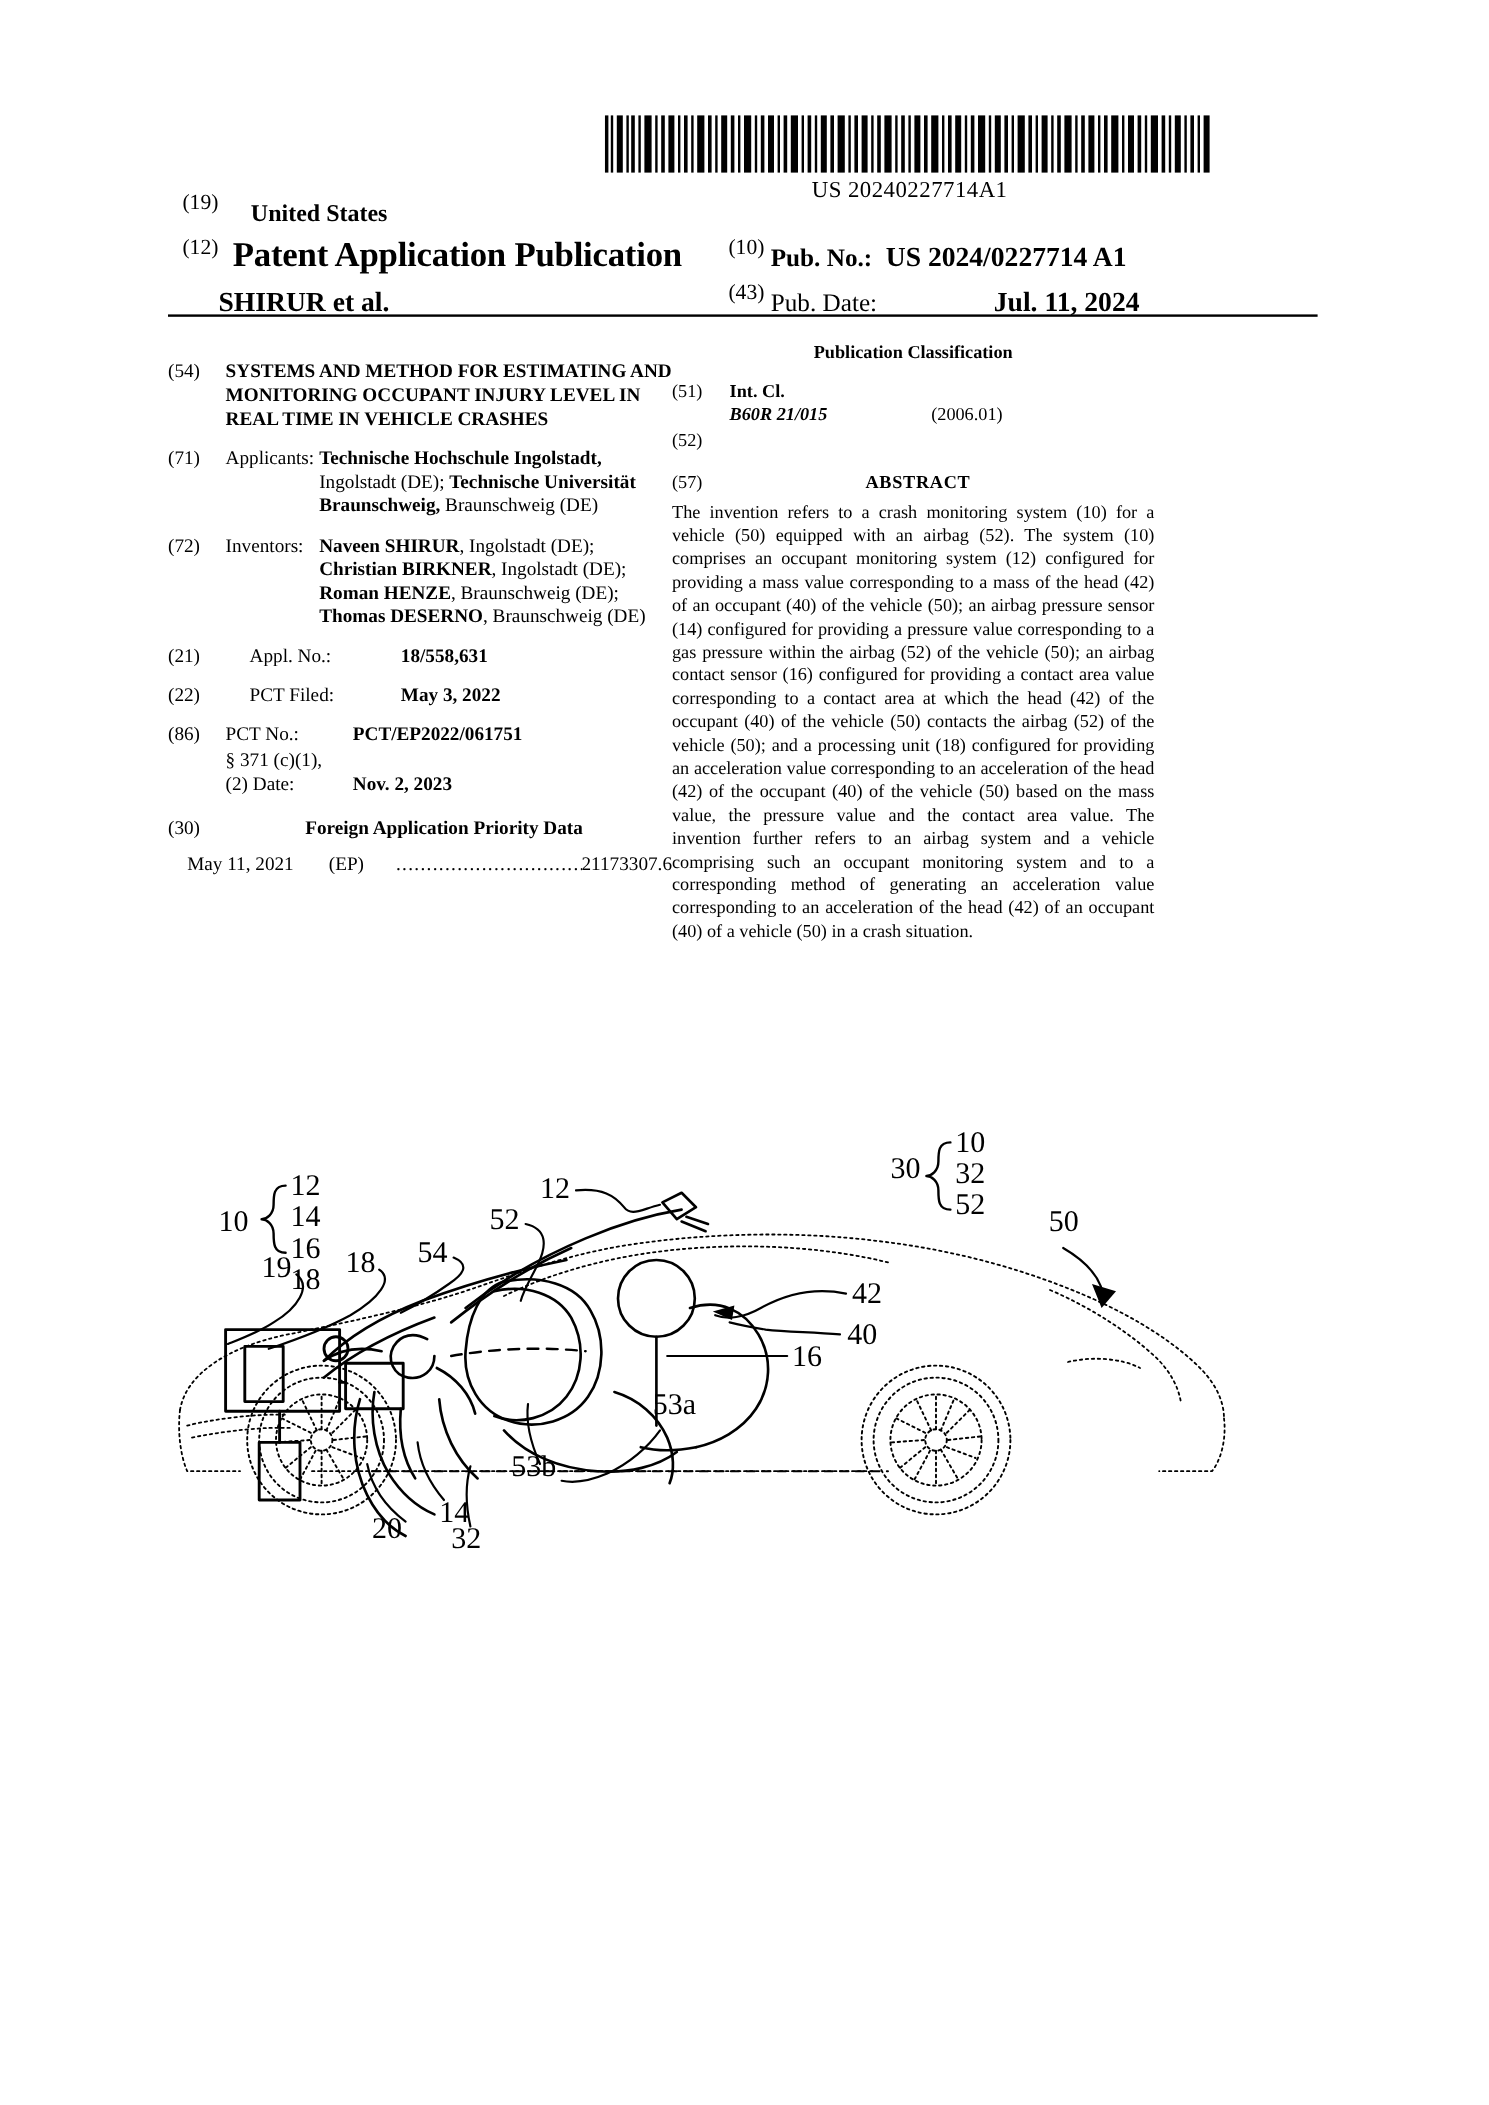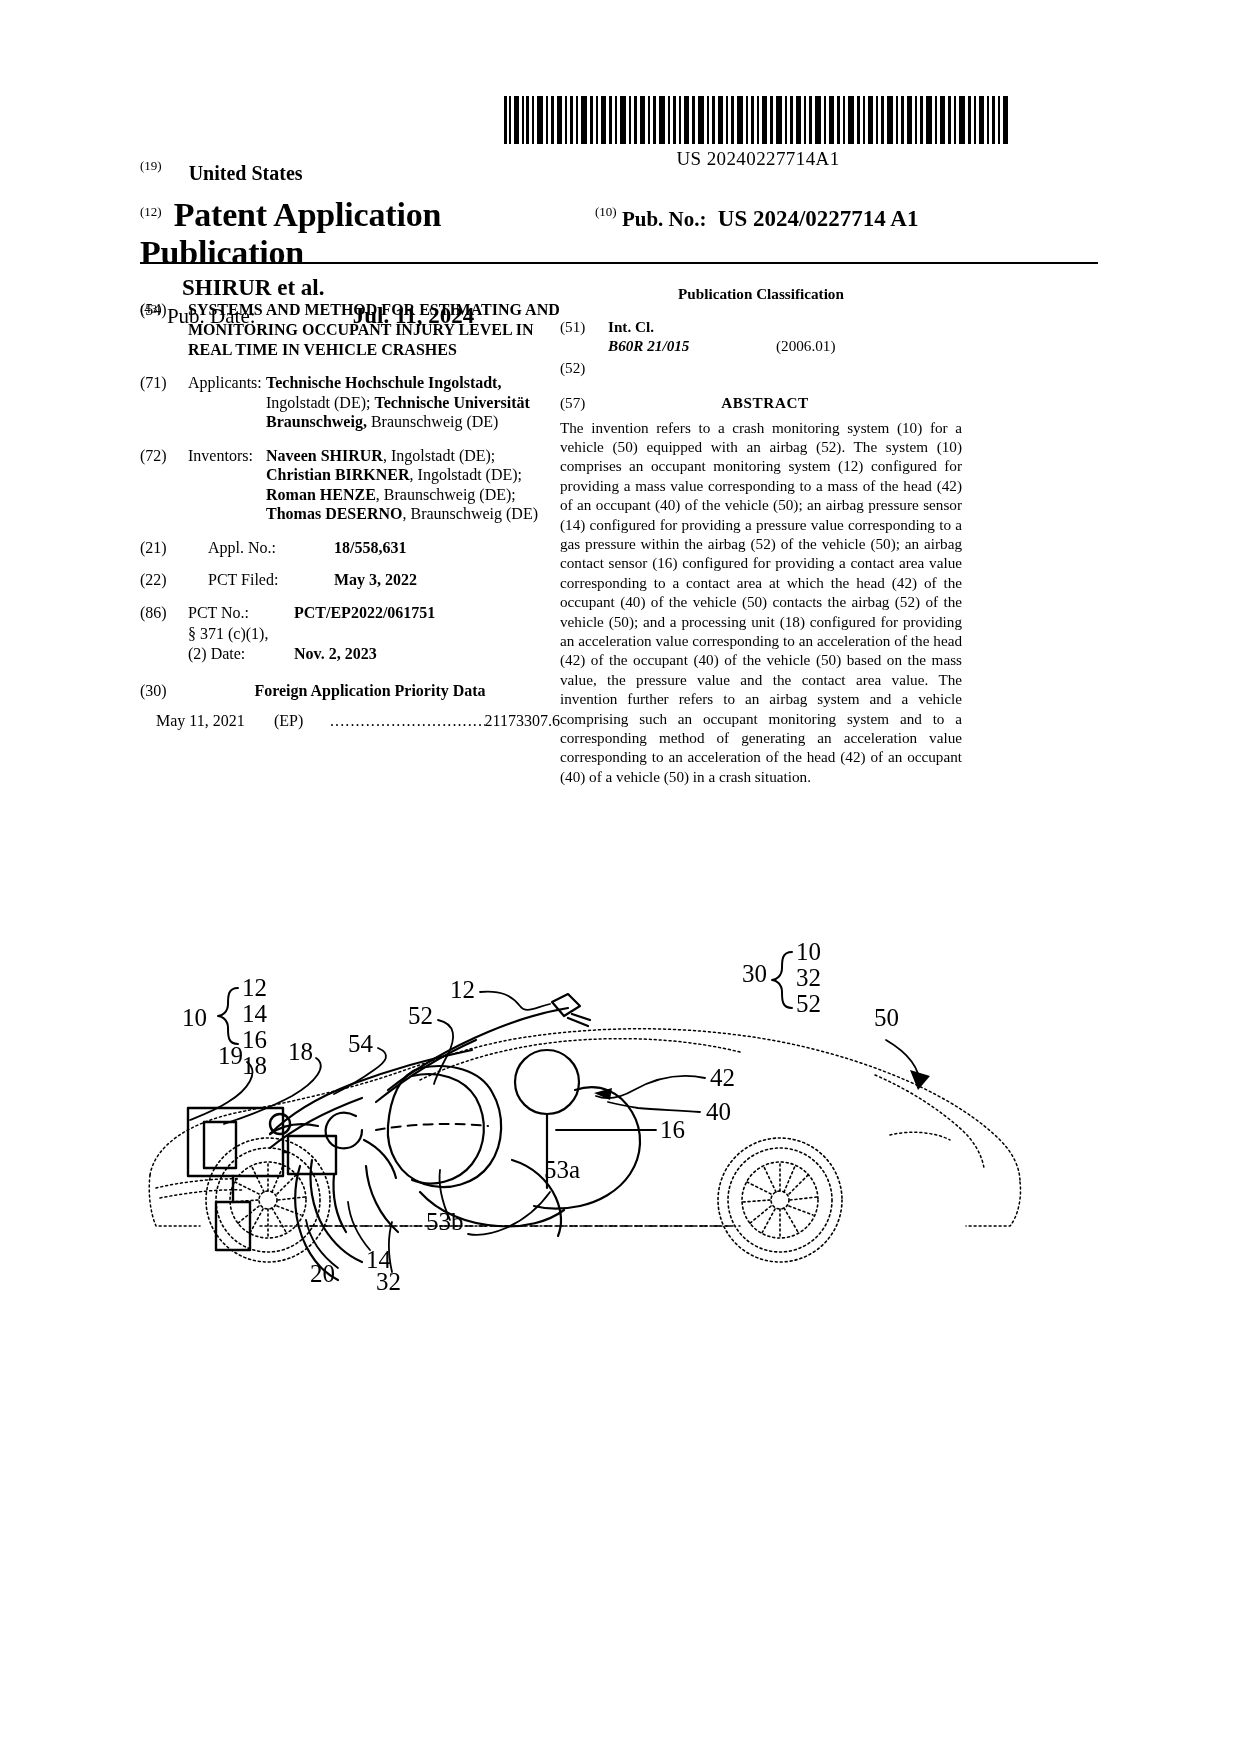--- a/index.html
+++ b/index.html
@@ -50,58 +50,58 @@
     position: absolute;
     left: 140px;
     top: 158px;
     width: 960px;
   }
   .line-19 {
     position: relative;
     height: 34px;
   }
   .tag {
-    font-size: 13px;
+    font-size: 18px;
     vertical-align: 10px;
+    margin-left: 12px;
   }
   .united-states {
     font-size: 20px;
     font-weight: bold;
     margin-left: 23px;
   }
   .row-12 {
     position: relative;
     margin-top: 4px;
     display: flex;
     align-items: baseline;
   }
   .pap-left {
     width: 455px;
   }
   .pap-title {
-    font-size: 34px;
+    font-size: 29px;
     font-weight: bold;
     margin-left: 8px;
     letter-spacing: -0.2px;
   }
   .pubno-line {
     font-size: 21px;
     white-space: nowrap;
   }
   .pubno-line .lbl { font-weight: bold; }
   .pubno-val {
     font-weight: bold;
     font-size: 23px;
     margin-left: 6px;
   }
   .row-authors {
     display: flex;
     align-items: baseline;
     margin-top: 3px;
-    flex-direction: column;
   }
   .authors {
     width: 455px;
     font-size: 23px;
     font-weight: bold;
     padding-left: 42px;
     box-sizing: border-box;
   }
   .pubdate-line {
     font-size: 21px;

